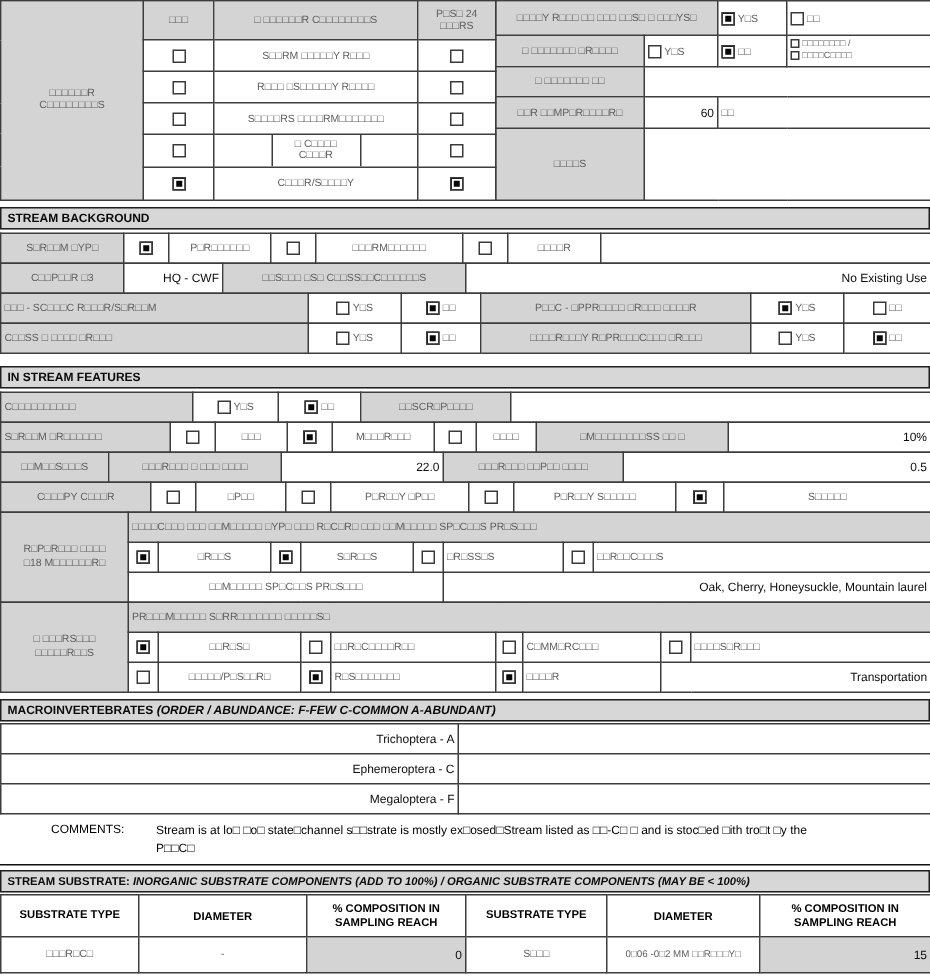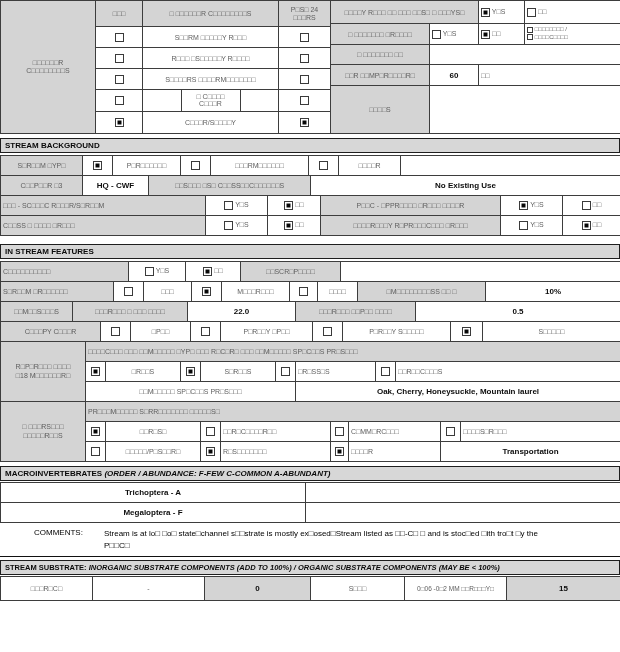--- a/index.html
+++ b/index.html
@@ -3,21 +3,21 @@
 <meta charset="utf-8">
 <style>
   html,body{margin:0;padding:0;background:#fff;}
   .page{position:relative;width:620px;height:652px;background:#fff;overflow:hidden;
         font-family:"Liberation Sans",sans-serif;color:#000;font-size:7px;}
   table{border-collapse:collapse;table-layout:fixed;}
   td{border:1px solid #3d3d3d;padding:0 2px;overflow:hidden;white-space:nowrap;
      text-align:center;vertical-align:middle;height:19px;}
   .grey{background:#d4d4d4;}
   .dim{color:#5e5e5e;}
-  .val{font-weight:bold;color:#0c0c0c;font-size:8px;}
+  .val{font-weight:normal;color:#0c0c0c;font-size:8px;text-align:right;}
   .lft{text-align:left;}
   .cb{display:inline-block;width:9px;height:9px;border:1px solid #3a3a3a;background:#fff;
       vertical-align:middle;box-sizing:border-box;}
   .cb.checked{background:#070707;box-shadow:inset 0 0 0 1.5px #fff;}
   .cbs{width:6px;height:6px;}
   .bar{box-sizing:border-box;width:620px;border:1.5px solid #1e1e1e;background:#d7d7d7;
        font-weight:bold;font-size:8px;padding:2px 4px;color:#0a0a0a;}
   .stack{margin-top:-1px;}
   .twoline{white-space:normal;line-height:1.15;}
   .flexrow{display:flex;}
@@ -416,20 +416,24 @@
     <colgroup>
         <col style="width:305px">
         <col style="width:315px">
       </colgroup>
     <tbody>
         <tr style="height:15px">
           <td class="val">Trichoptera - A</td>
           <td></td>
         </tr>
     <tr style="height:15px">
+          <td class="val">Ephemeroptera - C</td>
+          <td></td>
+        </tr>
+    <tr style="height:15px">
           <td class="val">Megaloptera - F</td>
           <td></td>
         </tr>
   </tbody>
     </table>
 
   <div class="cmt">
     <div class="lbl">COMMENTS:</div>
     <div class="txt">
       <div>Stream is at lo□ □o□ state□channel s□□strate is mostly ex□osed□Stream listed as □□-C□ □ and is stoc□ed □ith tro□t □y the</div>
@@ -446,20 +450,28 @@
   <table style="width:620px;margin-top:1px">
     <colgroup>
         <col style="width:92px">
         <col style="width:112px">
         <col style="width:106px">
         <col style="width:94px">
         <col style="width:102px">
         <col style="width:114px">
       </colgroup>
     <tbody>
+        <tr style="height:28px;font-weight:bold;font-size:7.5px">
+      <td class="twoline">SUBSTRATE TYPE</td>
+      <td>DIAMETER</td>
+      <td class="twoline">% COMPOSITION IN SAMPLING REACH</td>
+      <td class="twoline">SUBSTRATE TYPE</td>
+      <td>DIAMETER</td>
+      <td class="twoline">% COMPOSITION IN SAMPLING REACH</td>
+    </tr>
     <tr style="height:24px">
       <td class="dim">□□□R□C□</td>
       <td class="dim">-</td>
       <td class="grey val">0</td>
       <td class="dim">S□□□</td>
       <td class="dim twoline" style="font-size:6.5px">0□06 -0□2 MM □□R□□□Y□</td>
       <td class="grey val">15</td>
     </tr>
 
   </tbody>

